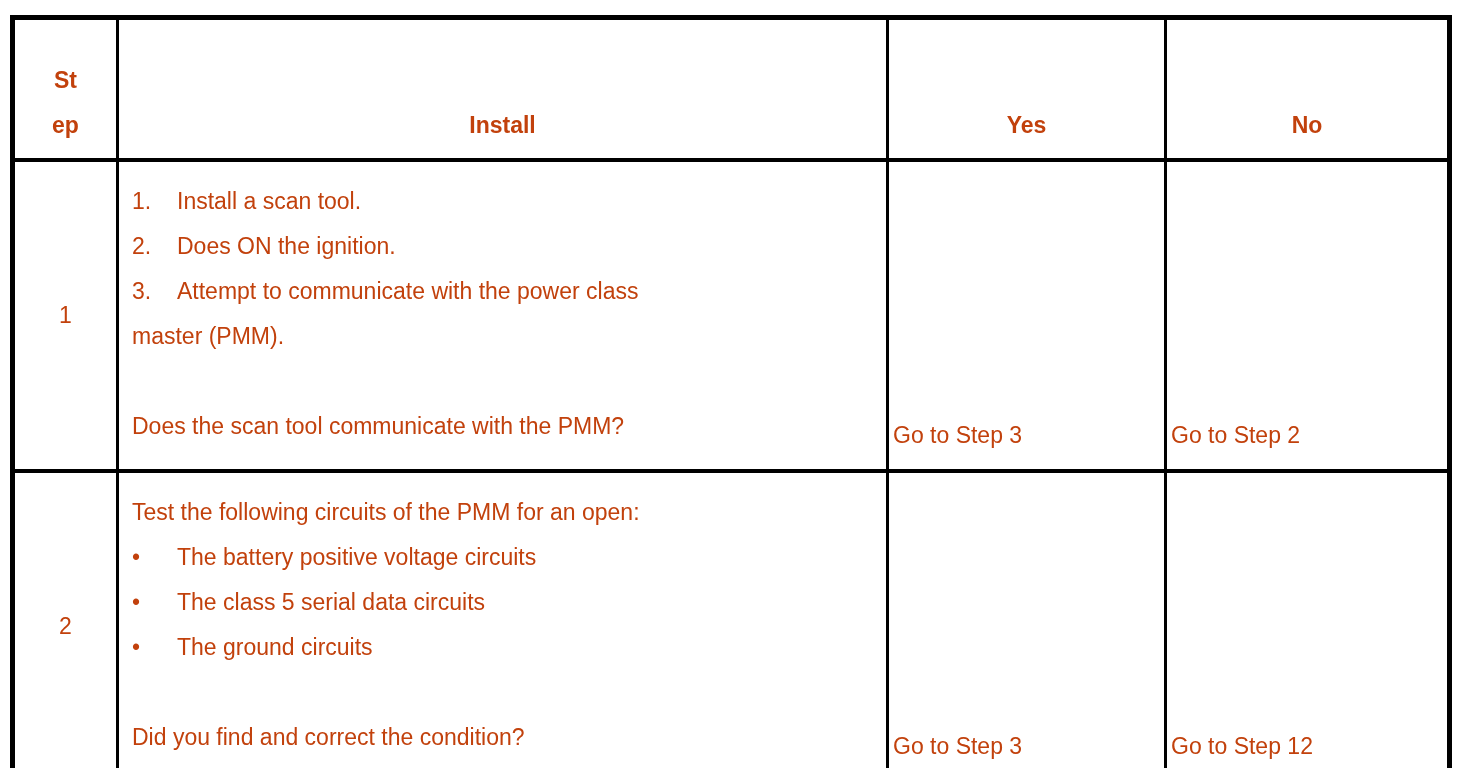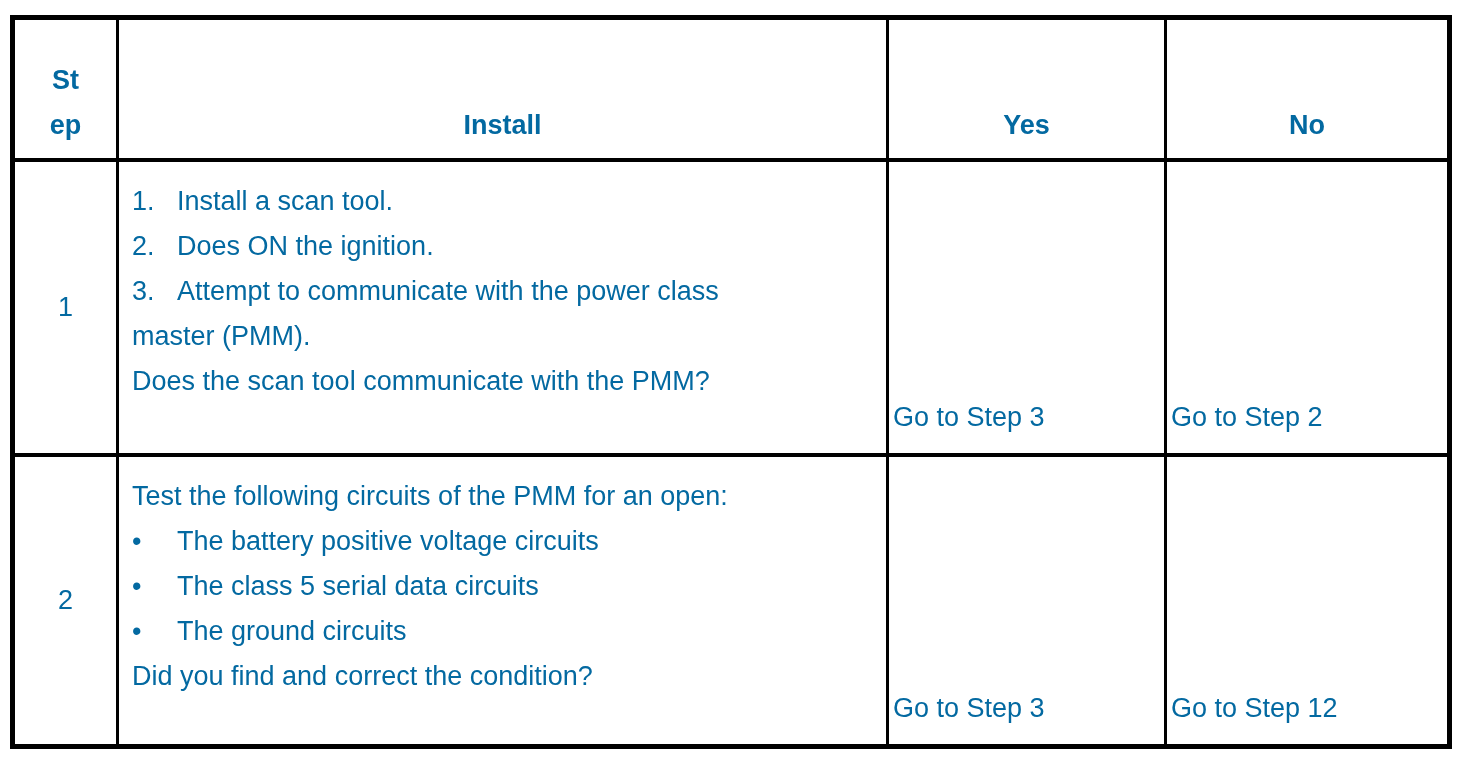--- a/index.html
+++ b/index.html
@@ -19,22 +19,22 @@
     top: 15px;
     width: 1437px;
     border-collapse: collapse;
     table-layout: fixed;
     border: 5px solid #000000;
   }
   th, td {
     border: 3px solid #000000;
     border-top-width: 4px;
     border-bottom-width: 4px;
-    font-size: 27px;
-    color: #0369a1;
+    font-size: 23px;
+    color: #c2410c;
     background: #ffffff;
   }
   th {
     font-weight: bold;
     vertical-align: bottom;
     text-align: center;
     padding: 0 0 10px 0;
     height: 142px;
     line-height: 45px;
   }
@@ -47,21 +47,21 @@
   td.action-cell {
     vertical-align: top;
     padding: 17px 24px 20px 13px;
     line-height: 45px;
     text-align: left;
   }
   .marker {
     display: inline-block;
     width: 45px;
   }
-  .question { }
+  .question { margin-top: 45px; }
   td.goto-cell {
     vertical-align: bottom;
     text-align: left;
     padding: 0 4px 20px 4px;
   }
 </style>
 </head>
 <body>
 
 <div class="page">

